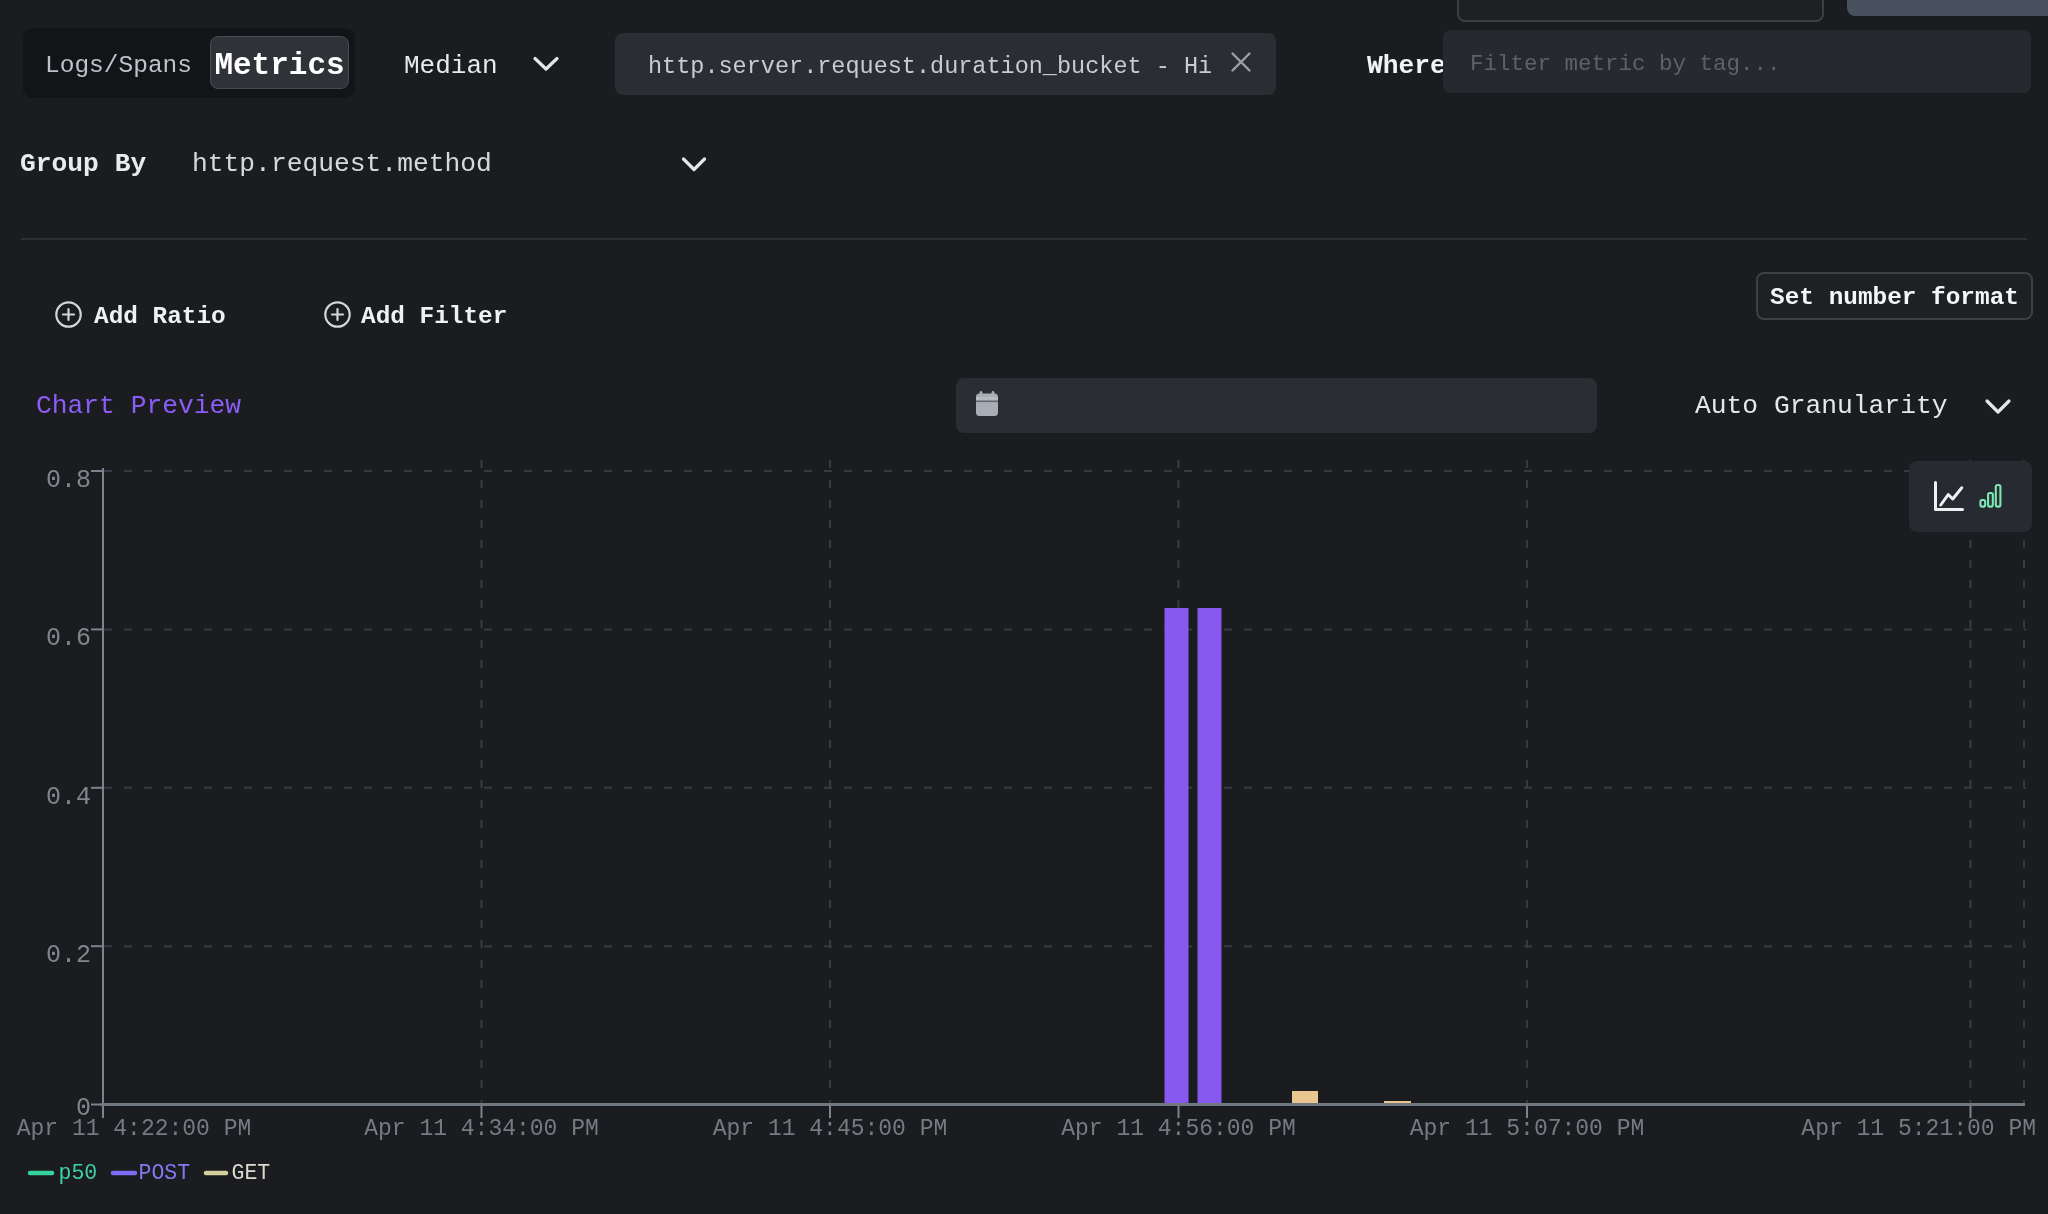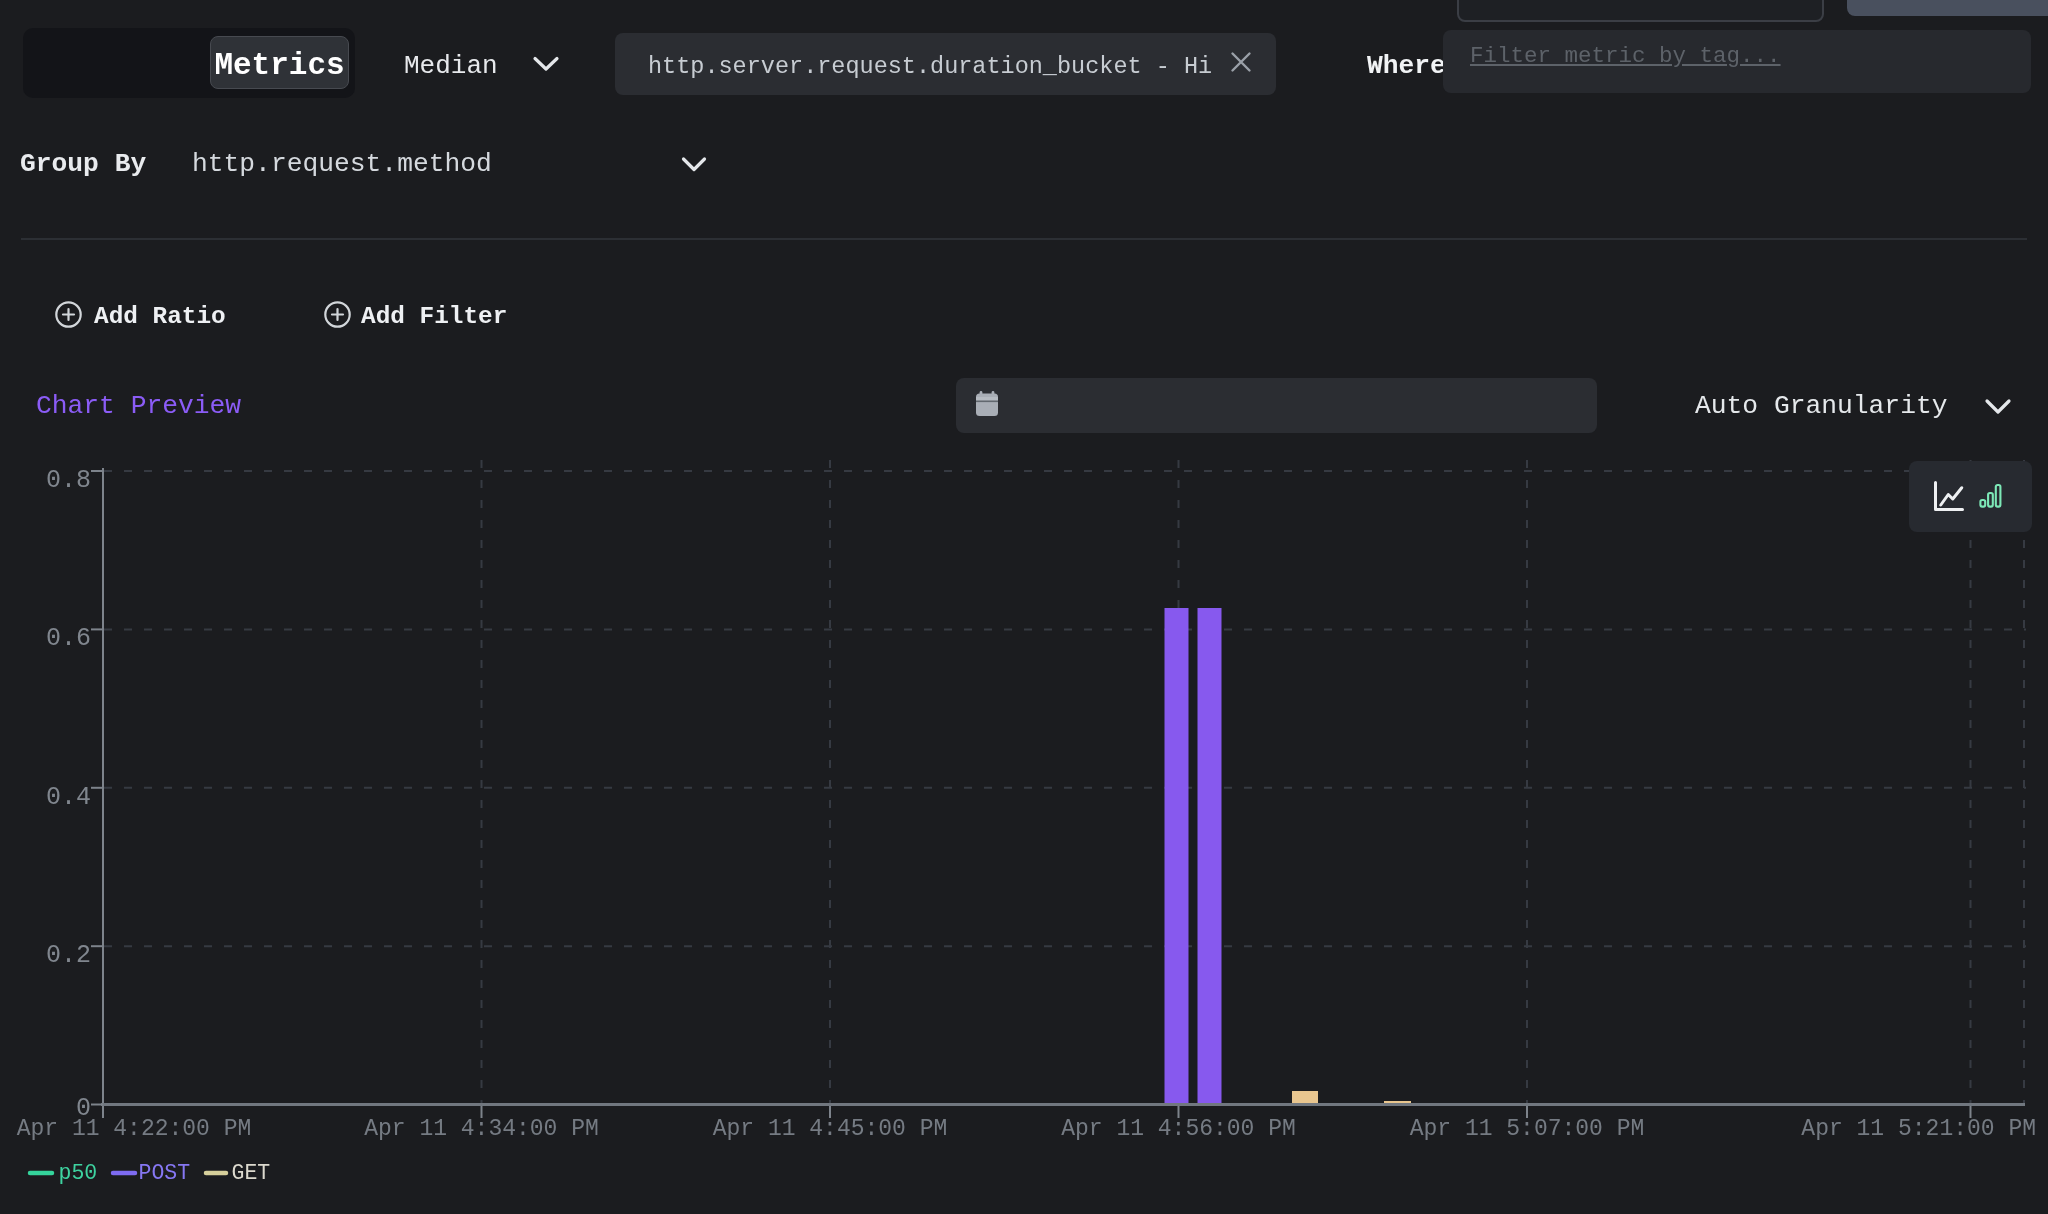--- a/index.html
+++ b/index.html
@@ -11,57 +11,59 @@
 </style>
 </head>
 <body>
 <div id="page">
 
   <div class="abs" style="left:1457px;top:-46px;width:363px;height:64px;border:2px solid #3b3e45;border-radius:8px;background:#1e2024;"></div>
 
   <div class="abs" style="left:1847px;top:-42px;width:215px;height:58px;background:#49505e;border-radius:8px;"></div>
 
   <div class="abs" style="left:23px;top:28px;width:332px;height:70px;background:#131418;border-radius:10px;"></div>
+  <div class="abs lh" style="left:45px;top:31px;height:70px;line-height:70px;font-size:24.5px;color:#bfc3c9;">Logs/Spans</div>
   <div class="abs lh" style="left:210px;top:36px;width:137px;height:51px;line-height:57px;background:#2f3237;border:1px solid #474a50;border-radius:8px;font-size:31px;font-weight:bold;color:#ffffff;text-align:center;">Metrics</div>
 
   <div class="abs lh" style="left:404px;top:31px;height:70px;line-height:70px;font-size:26px;color:#e7e9ec;">Median</div>
   <svg class="abs" style="left:532px;top:56px;" width="28" height="16" viewBox="0 0 28 16">
     <path d="M3 2.5 L14 13 L25 2.5" stroke="#e4e7ea" stroke-width="3.2" fill="none" stroke-linecap="round" stroke-linejoin="round"></path>
   </svg>
 
   <div class="abs" style="left:615px;top:33px;width:661px;height:62px;background:#2b2d32;border-radius:8px;"></div>
   <div class="abs lh" style="left:648px;top:36px;height:62px;line-height:62px;font-size:23.5px;color:#c7ccd2;">http.server.request.duration_bucket - Hi</div>
   <svg class="abs" style="left:1230px;top:51px;" width="22" height="22" viewBox="0 0 22 22">
     <path d="M2.5 2.5 L19.5 19.5 M19.5 2.5 L2.5 19.5" stroke="#9aa0a8" stroke-width="2.4" fill="none" stroke-linecap="round"></path>
   </svg>
 
   <div class="abs lh" style="left:1367px;top:31px;height:70px;line-height:70px;font-size:26.3px;font-weight:bold;color:#f1f3f5;">Where</div>
 
   <div class="abs" style="left:1443px;top:30px;width:588px;height:63px;background:#27292e;border-radius:8px;"></div>
-  <div class="abs lh" style="left:1470px;top:25px;height:63px;line-height:63px;font-size:22.5px;color:#5d6269;text-decoration:underline;">Filter metric by tag...</div>
+  <div class="abs lh" style="left:1470px;top:33px;height:63px;line-height:63px;font-size:22.5px;color:#5d6269;">Filter metric by tag...</div>
 
   <div class="abs lh" style="left:20px;top:138px;height:52px;line-height:52px;font-size:26.3px;font-weight:bold;color:#e9ebee;">Group By</div>
   <div class="abs lh" style="left:192px;top:138px;height:52px;line-height:52px;font-size:26.3px;color:#d5d9de;">http.request.method</div>
   <svg class="abs" style="left:680px;top:156px;" width="28" height="17" viewBox="0 0 28 17">
     <path d="M3.5 3 L14 13.5 L24.5 3" stroke="#e4e7ea" stroke-width="3.2" fill="none" stroke-linecap="round" stroke-linejoin="round"></path>
   </svg>
 
   <div class="abs" style="left:21px;top:238px;width:2006px;height:2px;background:#2c2f34;"></div>
 
   <svg class="abs" style="left:54px;top:300px;" width="30" height="30" viewBox="0 0 30 30">
     <circle cx="14.5" cy="14.5" r="12.2" stroke="#d2d6da" stroke-width="2.2" fill="none"></circle>
     <path d="M14.5 9 V20 M9 14.5 H20" stroke="#d2d6da" stroke-width="2.2" stroke-linecap="round"></path>
   </svg>
   <div class="abs lh" style="left:94px;top:291px;height:52px;line-height:52px;font-size:24.4px;font-weight:bold;color:#eef0f3;">Add Ratio</div>
   <svg class="abs" style="left:323px;top:300px;" width="30" height="30" viewBox="0 0 30 30">
     <circle cx="14.5" cy="14.5" r="12.2" stroke="#d2d6da" stroke-width="2.2" fill="none"></circle>
     <path d="M14.5 9 V20 M9 14.5 H20" stroke="#d2d6da" stroke-width="2.2" stroke-linecap="round"></path>
   </svg>
   <div class="abs lh" style="left:361px;top:291px;height:52px;line-height:52px;font-size:24.4px;font-weight:bold;color:#eef0f3;">Add Filter</div>
 
+  <div class="abs lh" style="left:1756px;top:272px;width:277px;height:48px;line-height:48px;border:2px solid #3d4046;border-radius:8px;background:#1e2023;font-size:24.4px;font-weight:bold;color:#f5f6f8;text-align:center;box-sizing:border-box;">Set number format</div>
 
   <div class="abs lh" style="left:36px;top:380px;height:52px;line-height:52px;font-size:26.3px;color:#8b5cf6;">Chart Preview</div>
 
   <div class="abs" style="left:956px;top:378px;width:641px;height:55px;background:#2b2d32;border-radius:8px;"></div>
   <svg class="abs" style="left:975px;top:391px;" width="24" height="26" viewBox="0 0 24 26">
     <rect x="1" y="2.5" width="22" height="22.5" rx="3.5" fill="#a9aeb6"></rect>
     <path d="M1 6 h22 v3.5 h-22 z" fill="#b6bbc2"></path>
     <rect x="1" y="9.5" width="22" height="1.6" fill="#62686f"></rect>
     <rect x="4.6" y="0" width="2.8" height="4" rx="1.4" fill="#a9aeb6"></rect>
     <rect x="16.6" y="0" width="2.8" height="4" rx="1.4" fill="#a9aeb6"></rect>

